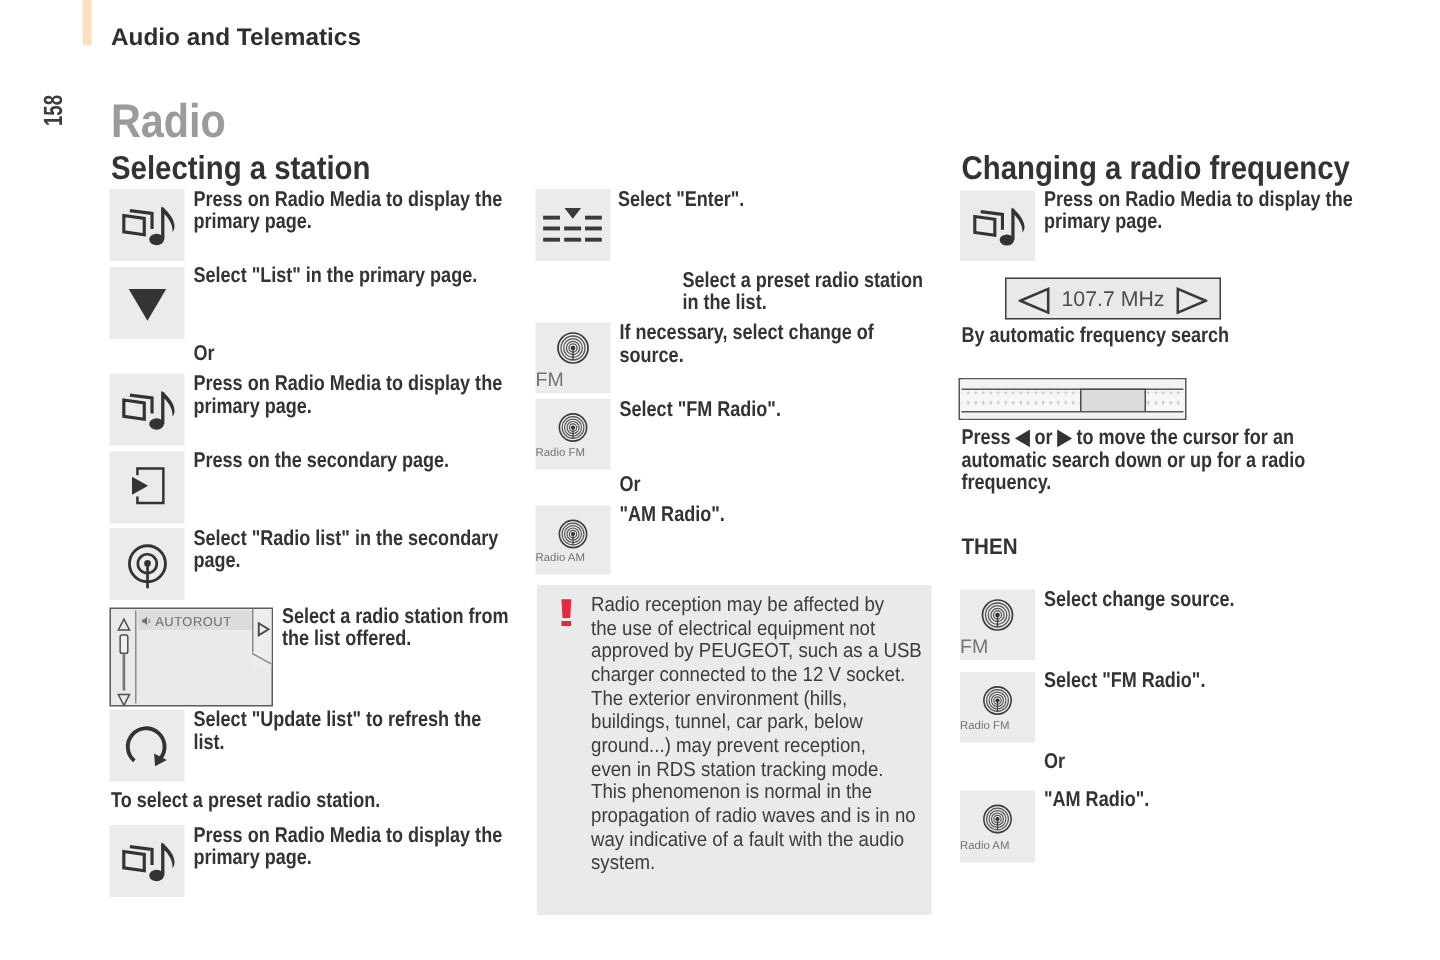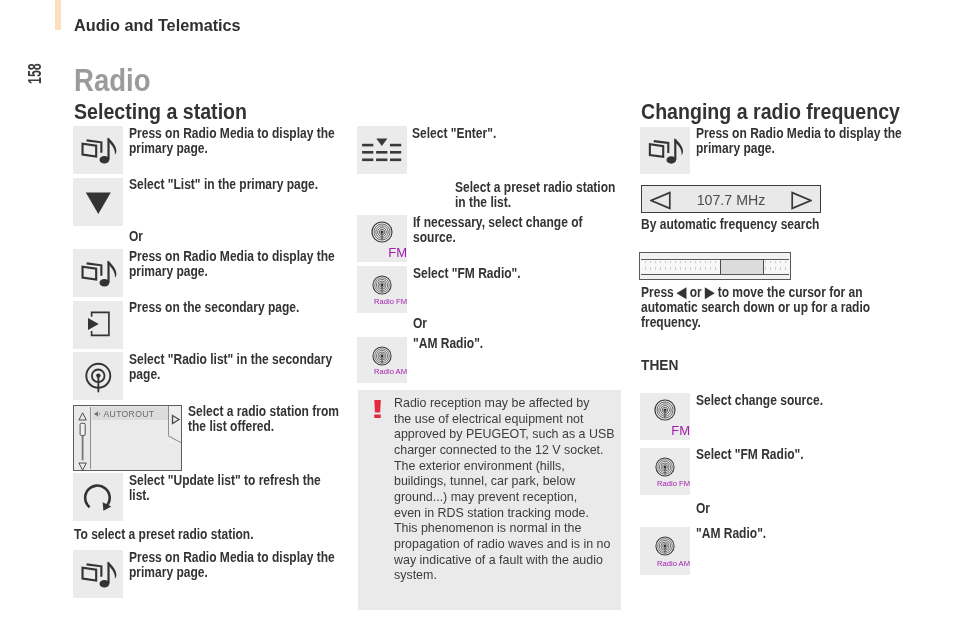--- a/index.html
+++ b/index.html
@@ -40,21 +40,21 @@
      white-space:nowrap;line-height:8px;}
   .slw-fold{position:absolute;right:0px;top:0px;width:13px;height:38px;background:#ededed;overflow:hidden;}
   .slw-fold:before{content:"";position:absolute;left:0;top:0;width:1.2px;height:29px;background:#8d8d8d;}
   .slw-fold:after{content:"";position:absolute;left:0px;top:28.6px;width:17px;height:1.2px;background:#8d8d8d;
      transform:rotate(29deg);transform-origin:left top;}
   .slw-fold svg{position:absolute;left:0;top:0;}
 
   
   .tl-wave{position:absolute;left:14px;top:6px;}
   .tl-wave-sm{left:15px;top:8px;}
-  .tl-lbl{position:absolute;left:0;right:0;bottom:7px;text-align:right;font-size:7.6px;color:#a21caf;line-height:8px;}
+  .tl-lbl{position:absolute;left:0;right:0;bottom:7px;text-align:left;font-size:7.6px;color:#737373;line-height:8px;}
   .tl-lbl-big{font-size:13px;bottom:4px;line-height:11px;}
 
   
   .memoire{background:#eaeaea;border:1px solid #3d3d3d;box-sizing:border-box;}
   .mem-bar{position:absolute;left:8.6px;top:5px;}
   .mem-txt{position:absolute;left:18.5px;top:6px;font-size:13.7px;color:#4d4d4d;line-height:14px;white-space:nowrap;}
 
   
   .freq{background:#e9e9e9;border:1px solid #3d3d3d;box-sizing:border-box;}
   .fq-l{position:absolute;left:8.3px;top:5px;}
@@ -310,21 +310,21 @@
   <div class="tile" style="left:640px;top:127px;width:50px;height:47px;">
     <svg width="50" height="47" viewBox="0 0 100 100">
         <use href="#ic-radio-media"></use>
       </svg>
   </div>
   <div class="bt" style="left:696px;top:126px;width:260px;">
     <span>Press on Radio Media to display the</span>
       <span>primary page.</span>
   </div>
 
-  <div class="hmi freq" style="left:641px;top:185px;width:180px;height:28px;">
+  <div class="hmi freq" style="left:670px;top:185px;width:144px;height:28px;">
     <svg class="fq-l" width="21" height="19" viewBox="0 0 21 19">
       <path d="M19.8 1.6 L19.8 17.4 L1.2 9.5 Z" fill="none" stroke="#3a3a3a" stroke-width="1.7" stroke-linejoin="miter"></path>
     </svg>
     <span class="fq-txt">107.7 MHz</span>
     <svg class="fq-r" width="21" height="19" viewBox="0 0 21 19">
       <path d="M1.2 1.6 L1.2 17.4 L19.8 9.5 Z" fill="none" stroke="#3a3a3a" stroke-width="1.7" stroke-linejoin="miter"></path>
     </svg>
   </div>
 
   <div class="bt" style="left:641px;top:217px;width:280px;">

